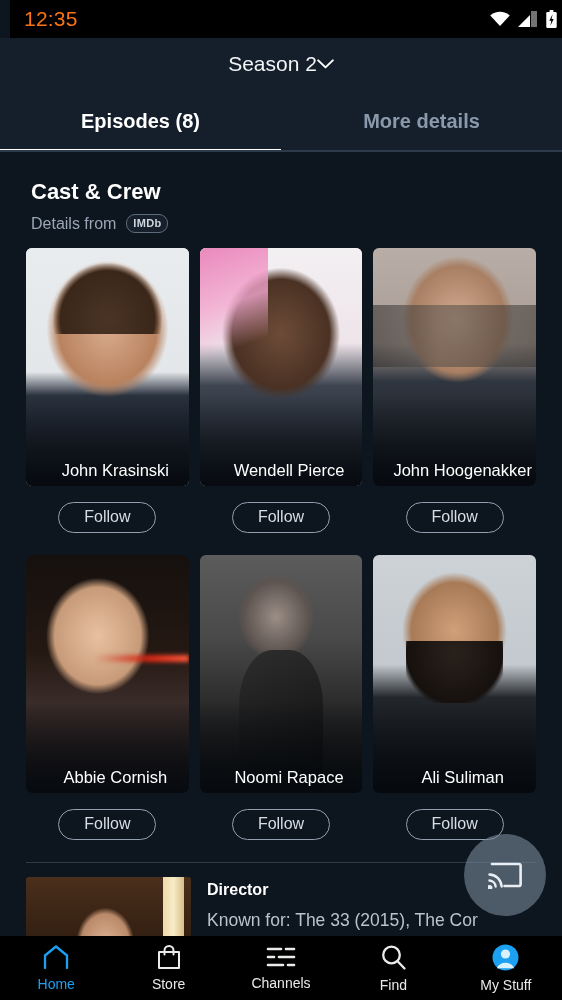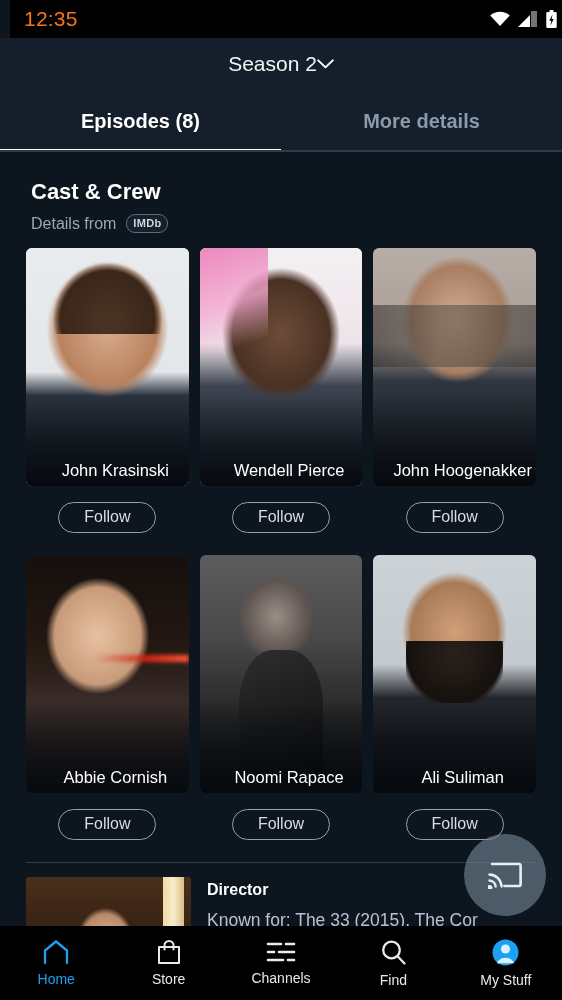--- a/index.html
+++ b/index.html
@@ -118,21 +118,21 @@
   .cast-fab {
     position: absolute; right: 16px; top: 834px;
     width: 82px; height: 82px; border-radius: 50%;
     background: rgba(118,134,152,.62);
     display: flex; align-items: center; justify-content: center;
     border: none; cursor: pointer;
   }
 
   
   .bottomnav {
-    position: absolute; left: 0; bottom: 0; width: 562px; height: 74px;
+    position: absolute; left: 0; bottom: 0; width: 562px; height: 64px;
     background: #000; display: flex; align-items: center;
   }
   .nav-item {
     flex: 1; display: flex; flex-direction: column;
     align-items: center; justify-content: center; gap: 6px; cursor: pointer;
   }
   .nav-label { font-size: 14px; color: #e8eaec; }
   .nav-item.active .nav-label { color: #1ca0f2; }
 
   

